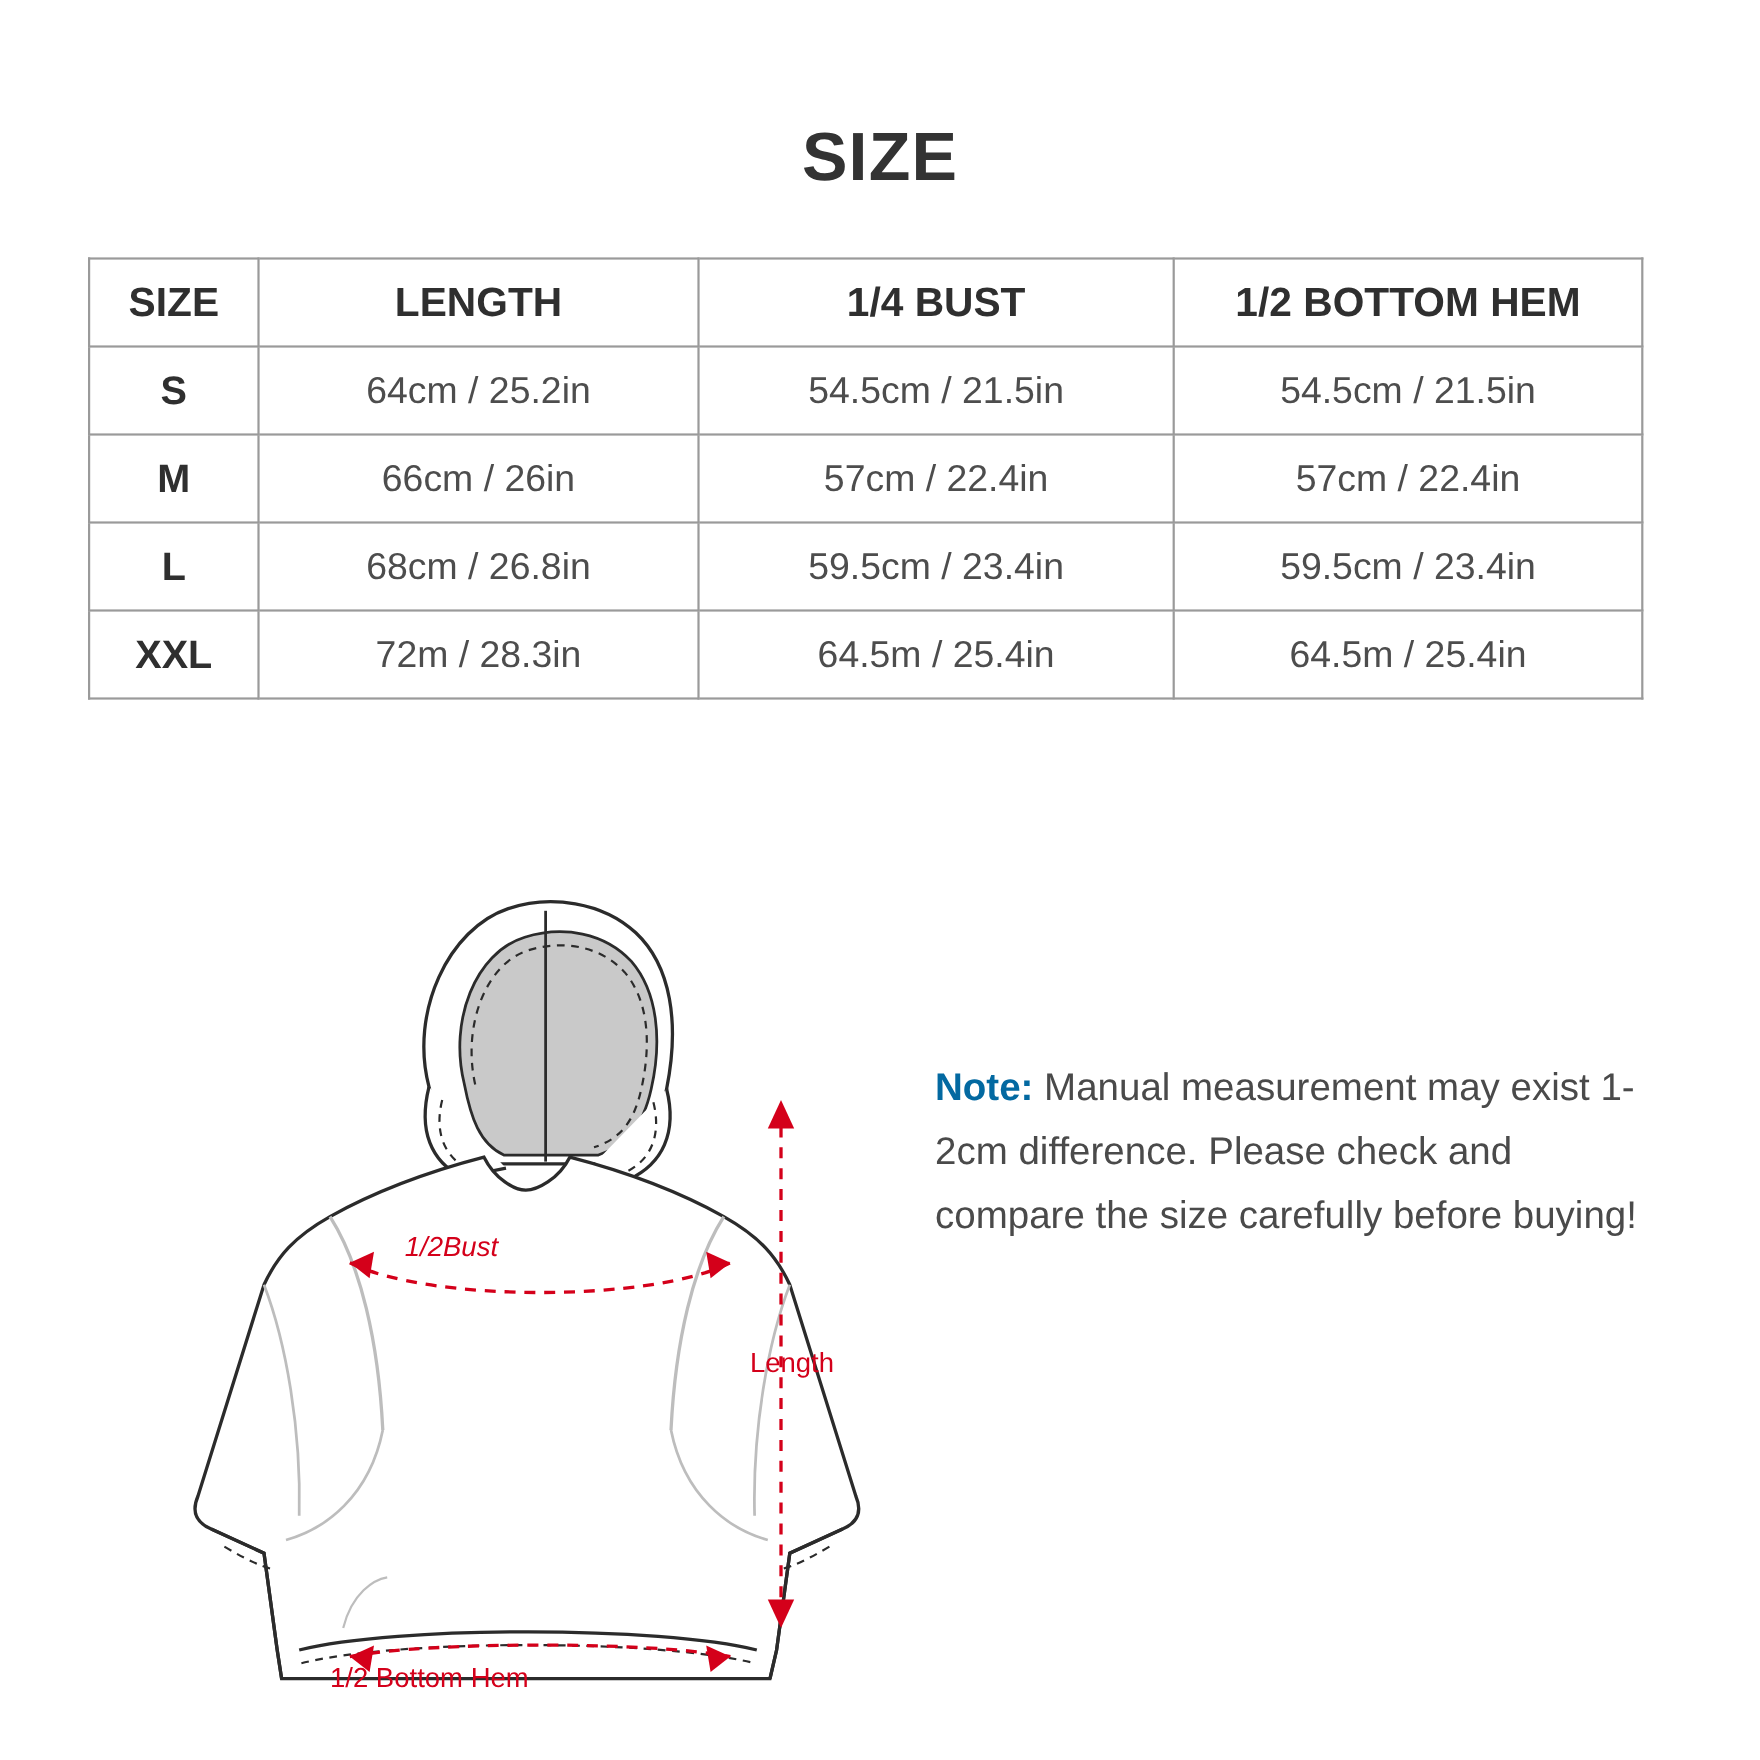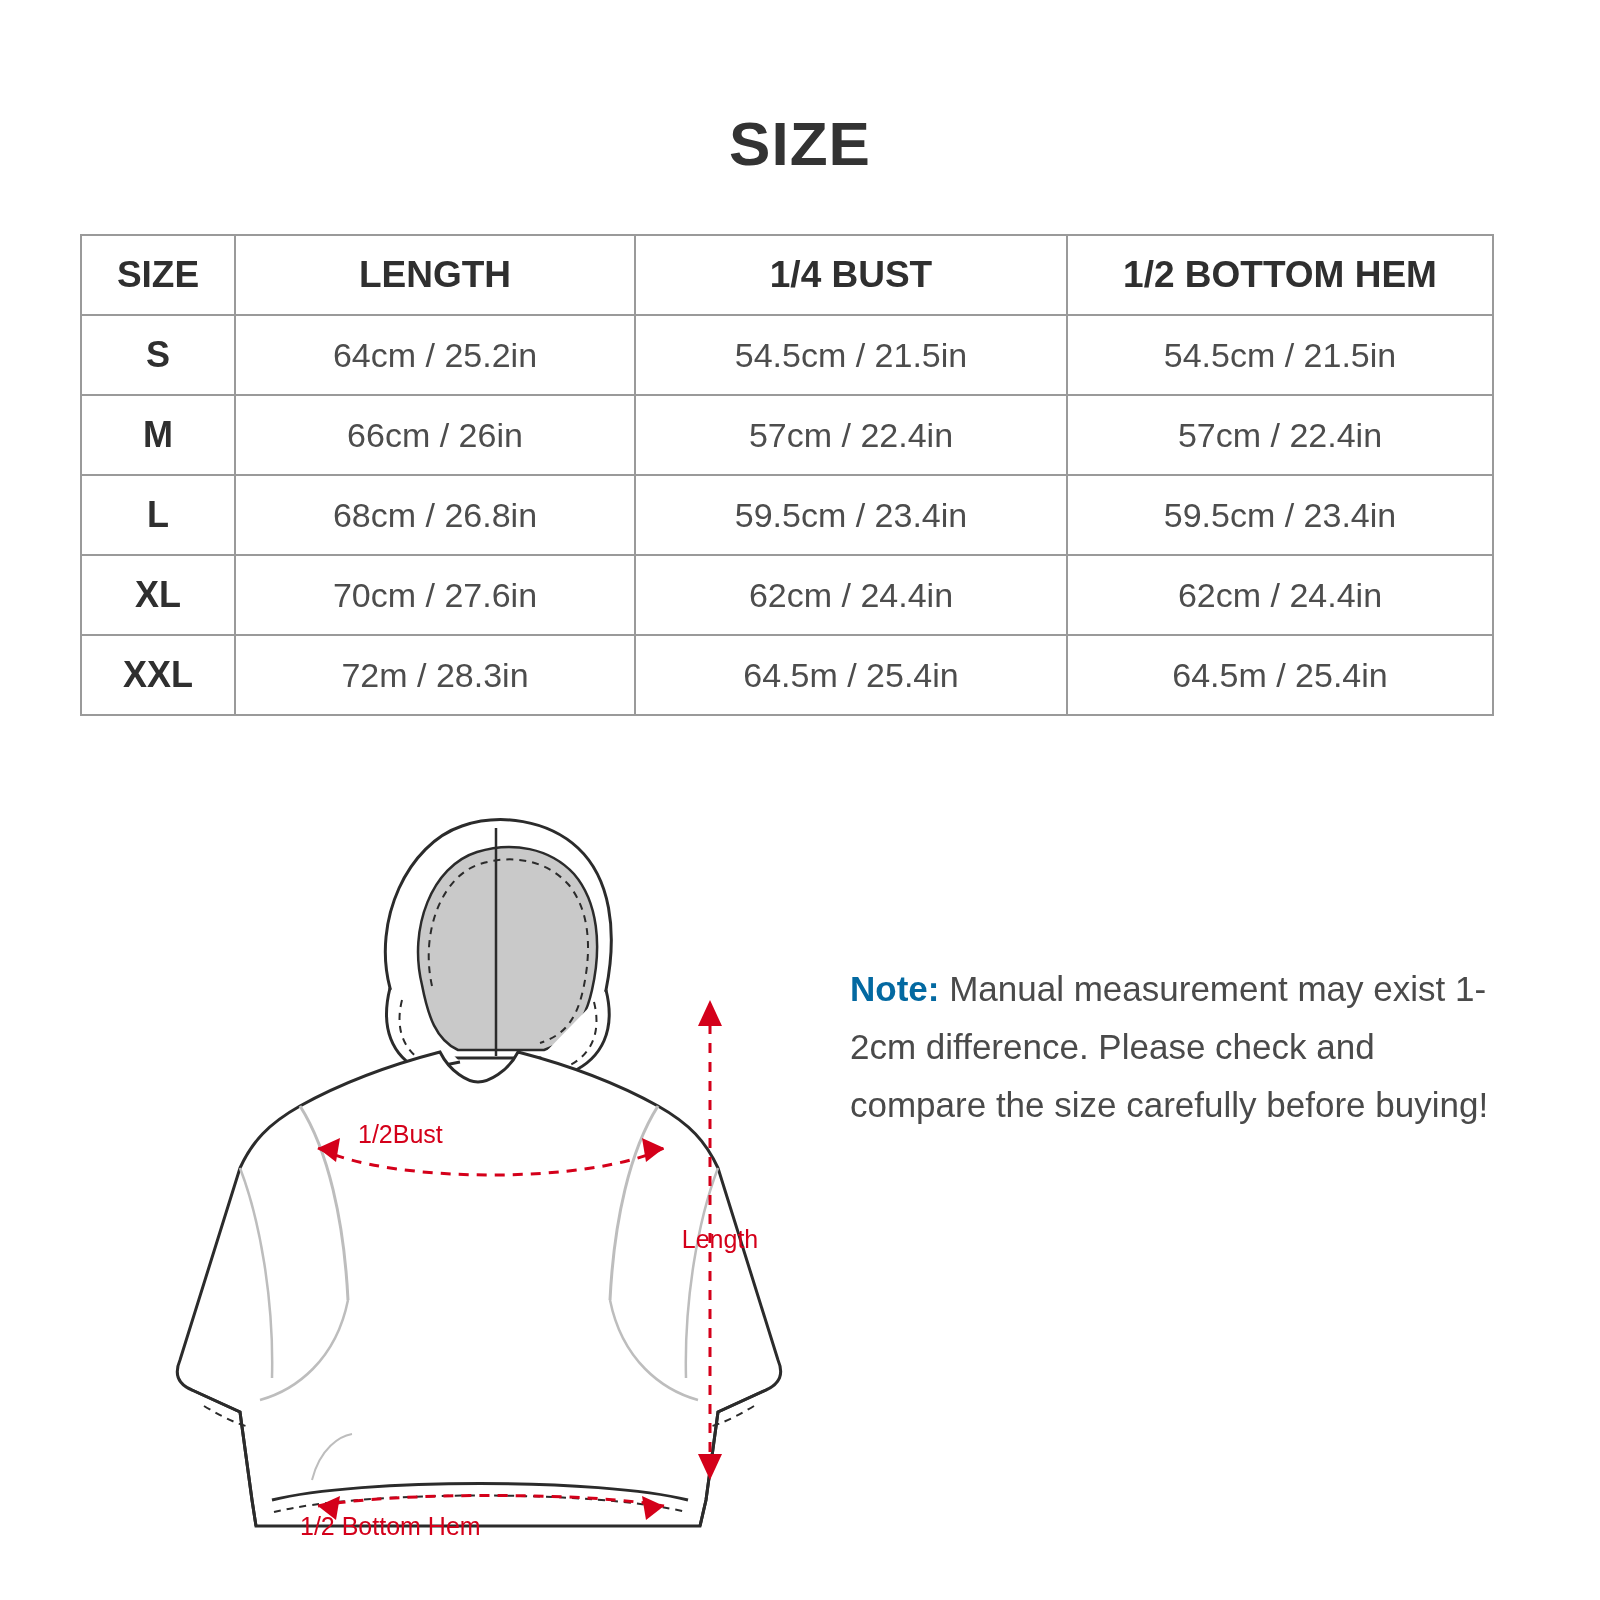--- a/index.html
+++ b/index.html
@@ -106,24 +106,25 @@
     color: #4a4a4a;
   }
   .note-label {
     font-weight: bold;
     color: #0369a1;
   }
 
   
   .lbl-bust {
     position: absolute;
-    left: 358px;
+    left: 368px;
     top: 1120px;
     font-size: 25px;
     color: #d4001a;
+    font-style: italic;
   }
   .lbl-hem {
     position: absolute;
     left: 300px;
     top: 1512px;
     font-size: 25px;
     color: #d4001a;
   }
 </style>
 </head>
@@ -151,26 +152,20 @@
       <td class="size-cell">M</td>
       <td class="val-cell">66cm / 26in</td>
       <td class="val-cell">57cm / 22.4in</td>
       <td class="val-cell">57cm / 22.4in</td>
     </tr>
     <tr>
       <td class="size-cell">L</td>
       <td class="val-cell">68cm / 26.8in</td>
       <td class="val-cell">59.5cm / 23.4in</td>
       <td class="val-cell">59.5cm / 23.4in</td>
-    </tr>
-    <tr>
-      <td class="size-cell">XL</td>
-      <td class="val-cell">70cm / 27.6in</td>
-      <td class="val-cell">62cm / 24.4in</td>
-      <td class="val-cell">62cm / 24.4in</td>
     </tr>
     <tr>
       <td class="size-cell">XXL</td>
       <td class="val-cell">72m / 28.3in</td>
       <td class="val-cell">64.5m / 25.4in</td>
       <td class="val-cell">64.5m / 25.4in</td>
     </tr>
   </tbody>
 </table>
 

